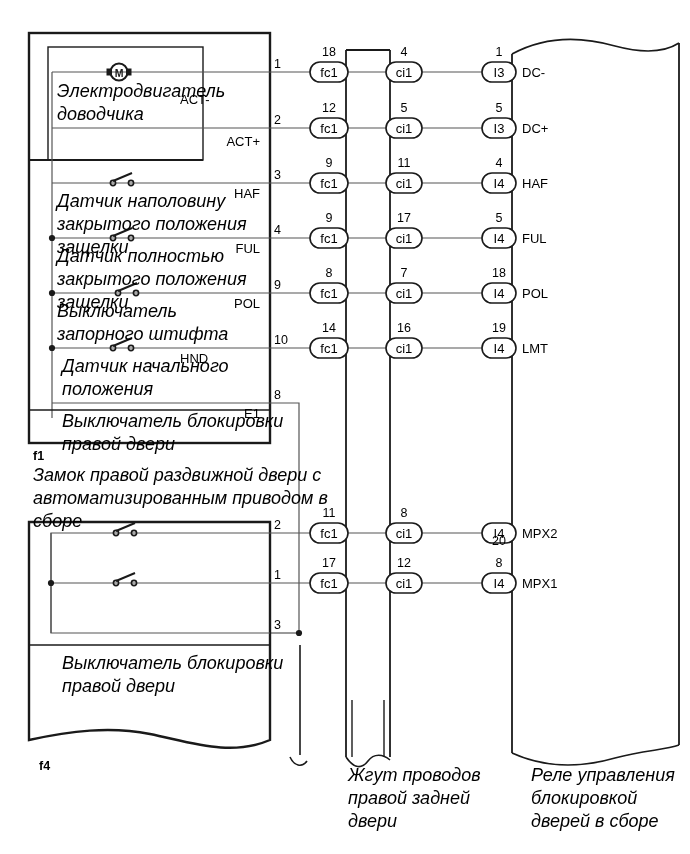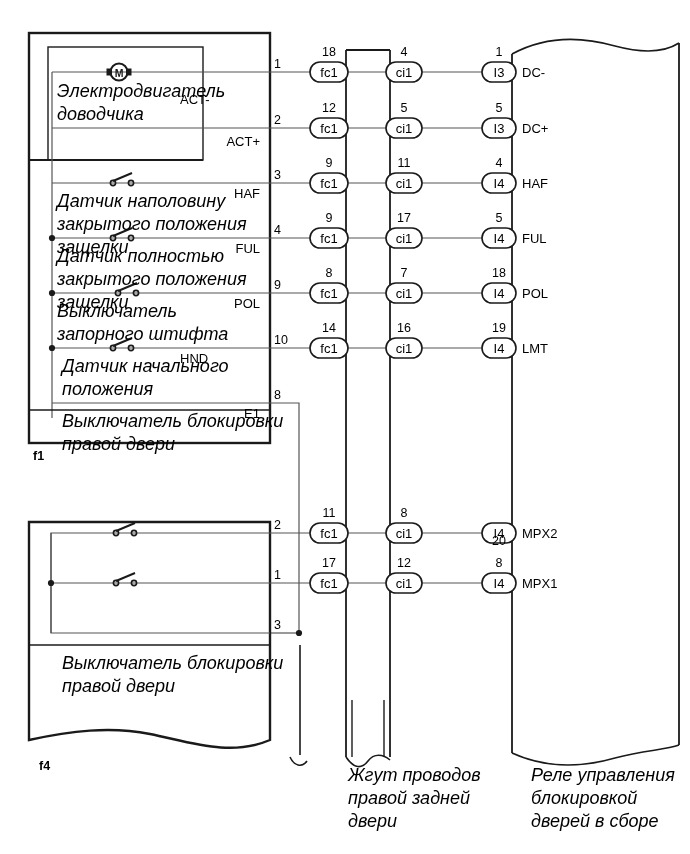--- a/index.html
+++ b/index.html
@@ -245,20 +245,23 @@
 
   <div class="lbl lbl-pin" style="left:274px; top:56px;">1</div>
   <div class="lbl lbl-pin" style="left:274px; top:112px;">2</div>
   <div class="lbl lbl-pin" style="left:274px; top:167px;">3</div>
   <div class="lbl lbl-pin" style="left:274px; top:222px;">4</div>
   <div class="lbl lbl-pin" style="left:274px; top:277px;">9</div>
   <div class="lbl lbl-pin" style="left:274px; top:332px;">10</div>
   <div class="lbl lbl-pin" style="left:274px; top:387px;">8</div>
 
   <div class="lbl lbl-bold" style="left:33px; top:448px;">f1</div>
+  <div class="lbl lbl-ru" style="left:33px; top:464px; width:250px;">Замок правой раздвижной двери с
+автоматизированным приводом в
+сборе</div>
 
   <div class="lbl lbl-ru" style="left:62px; top:652px; width:180px;">Выключатель блокировки
 правой двери</div>
   <div class="lbl lbl-pin" style="left:274px; top:517px;">2</div>
   <div class="lbl lbl-pin" style="left:274px; top:567px;">1</div>
   <div class="lbl lbl-pin" style="left:274px; top:617px;">3</div>
 
   <div class="lbl lbl-bold" style="left:39px; top:758px;">f4</div>
 
   <div class="lbl lbl-pin center" style="left:309px; top:44px; width:40px;">18</div>

